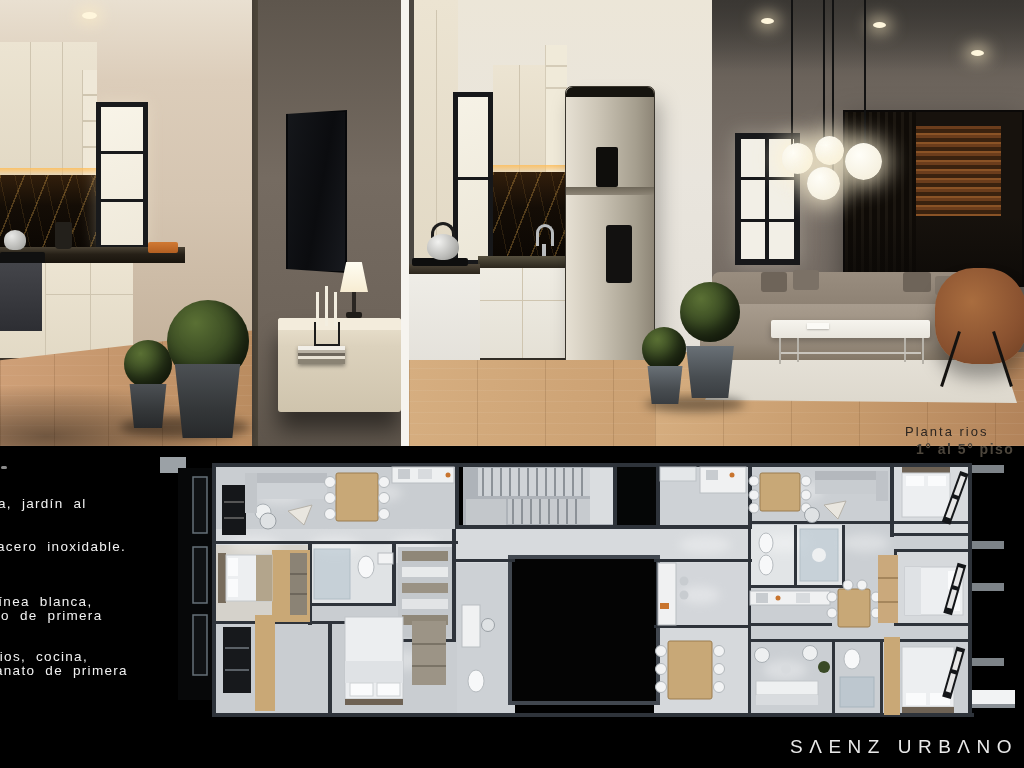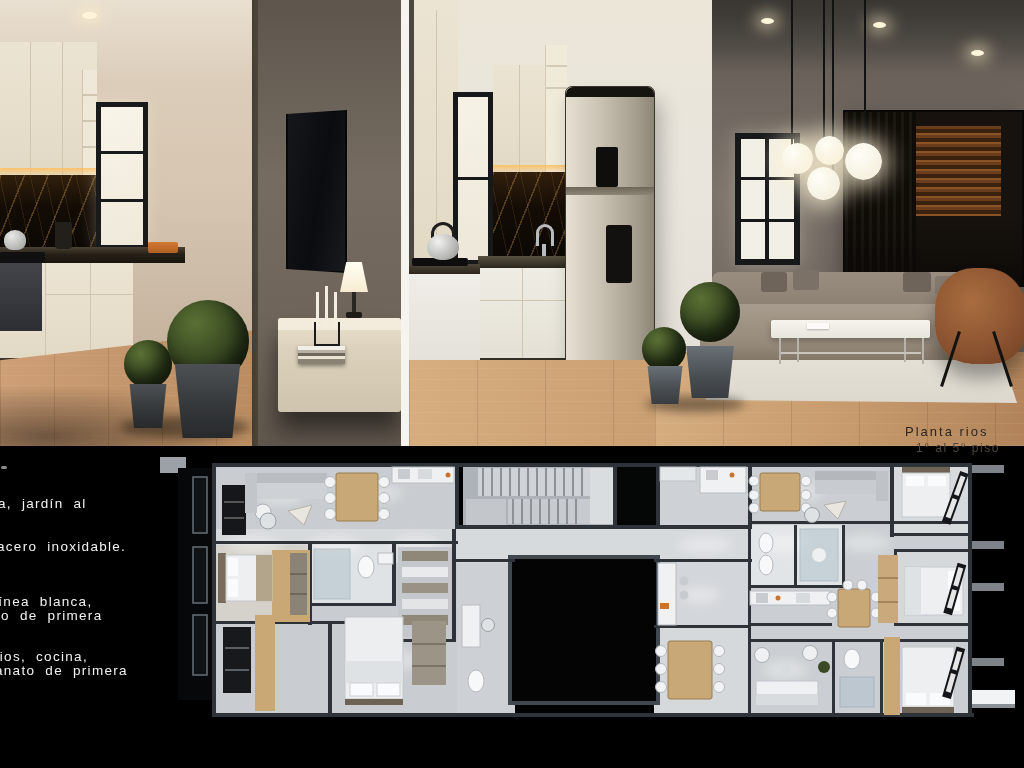--- a/index.html
+++ b/index.html
@@ -103,21 +103,21 @@
     border:1px solid #3a362e;box-shadow:6px 14px 20px rgba(0,0,0,.25);}
   .pr-island{left:0;top:274px;width:71px;height:172px;
     background:linear-gradient(180deg,#efede7,#e2dfd8 60%,#d4d1c9);}
   .kettle-body{left:18px;top:234px;width:32px;height:26px;border-radius:50% 50% 45% 45%;
     background:radial-gradient(circle at 35% 30%,#f2f2f0,#b9b9b6 60%,#8c8c88);}
   .kettle-handle{left:22px;top:222px;width:24px;height:16px;border:3px solid #1d1d1d;border-bottom:none;border-radius:12px 12px 0 0;}
 
   
   .notes span{position:absolute;color:#f2f2f2;font-size:13.5px;letter-spacing:1.3px;word-spacing:5px;white-space:nowrap;}
   #planTitle{color:#2b2520;font-size:13px;letter-spacing:2px;white-space:nowrap;}
-  #planSub{color:#4d463c;font-size:12px;letter-spacing:1.5px;white-space:nowrap;}
+  #planSub{color:#4d463c;font-size:14px;letter-spacing:1.5px;white-space:nowrap;font-weight:bold;}
   #brand{color:#e9e9e9;font-size:19px;letter-spacing:6.5px;font-weight:400;white-space:nowrap;}
 </style>
 </head>
 <body>
 
 <div class="stage">
 
   <div id="panelL" class="abs">
     <div class="abs dl" style="left:82px;top:12px;width:15px;height:7px;"></div>
 
@@ -557,14 +557,15 @@
       <rect x="812" y="10" width="32" height="8" fill="#7d8388"></rect>
       <rect x="812" y="86" width="32" height="8" fill="#7d8388"></rect>
       <rect x="812" y="128" width="32" height="8" fill="#7d8388"></rect>
       <rect x="812" y="203" width="32" height="8" fill="#7d8388"></rect>
       <rect x="812" y="235" width="50" height="14" fill="#f2f3f4"></rect>
       <rect x="812" y="249" width="50" height="4" fill="#8a9096"></rect>
     </g>
   </svg>
   </div>
 
+  <div id="brand" class="abs" style="right:6px;bottom:10px;">SΛENZ URBΛNO</div>
 
 </div>
 
 </body></html>

